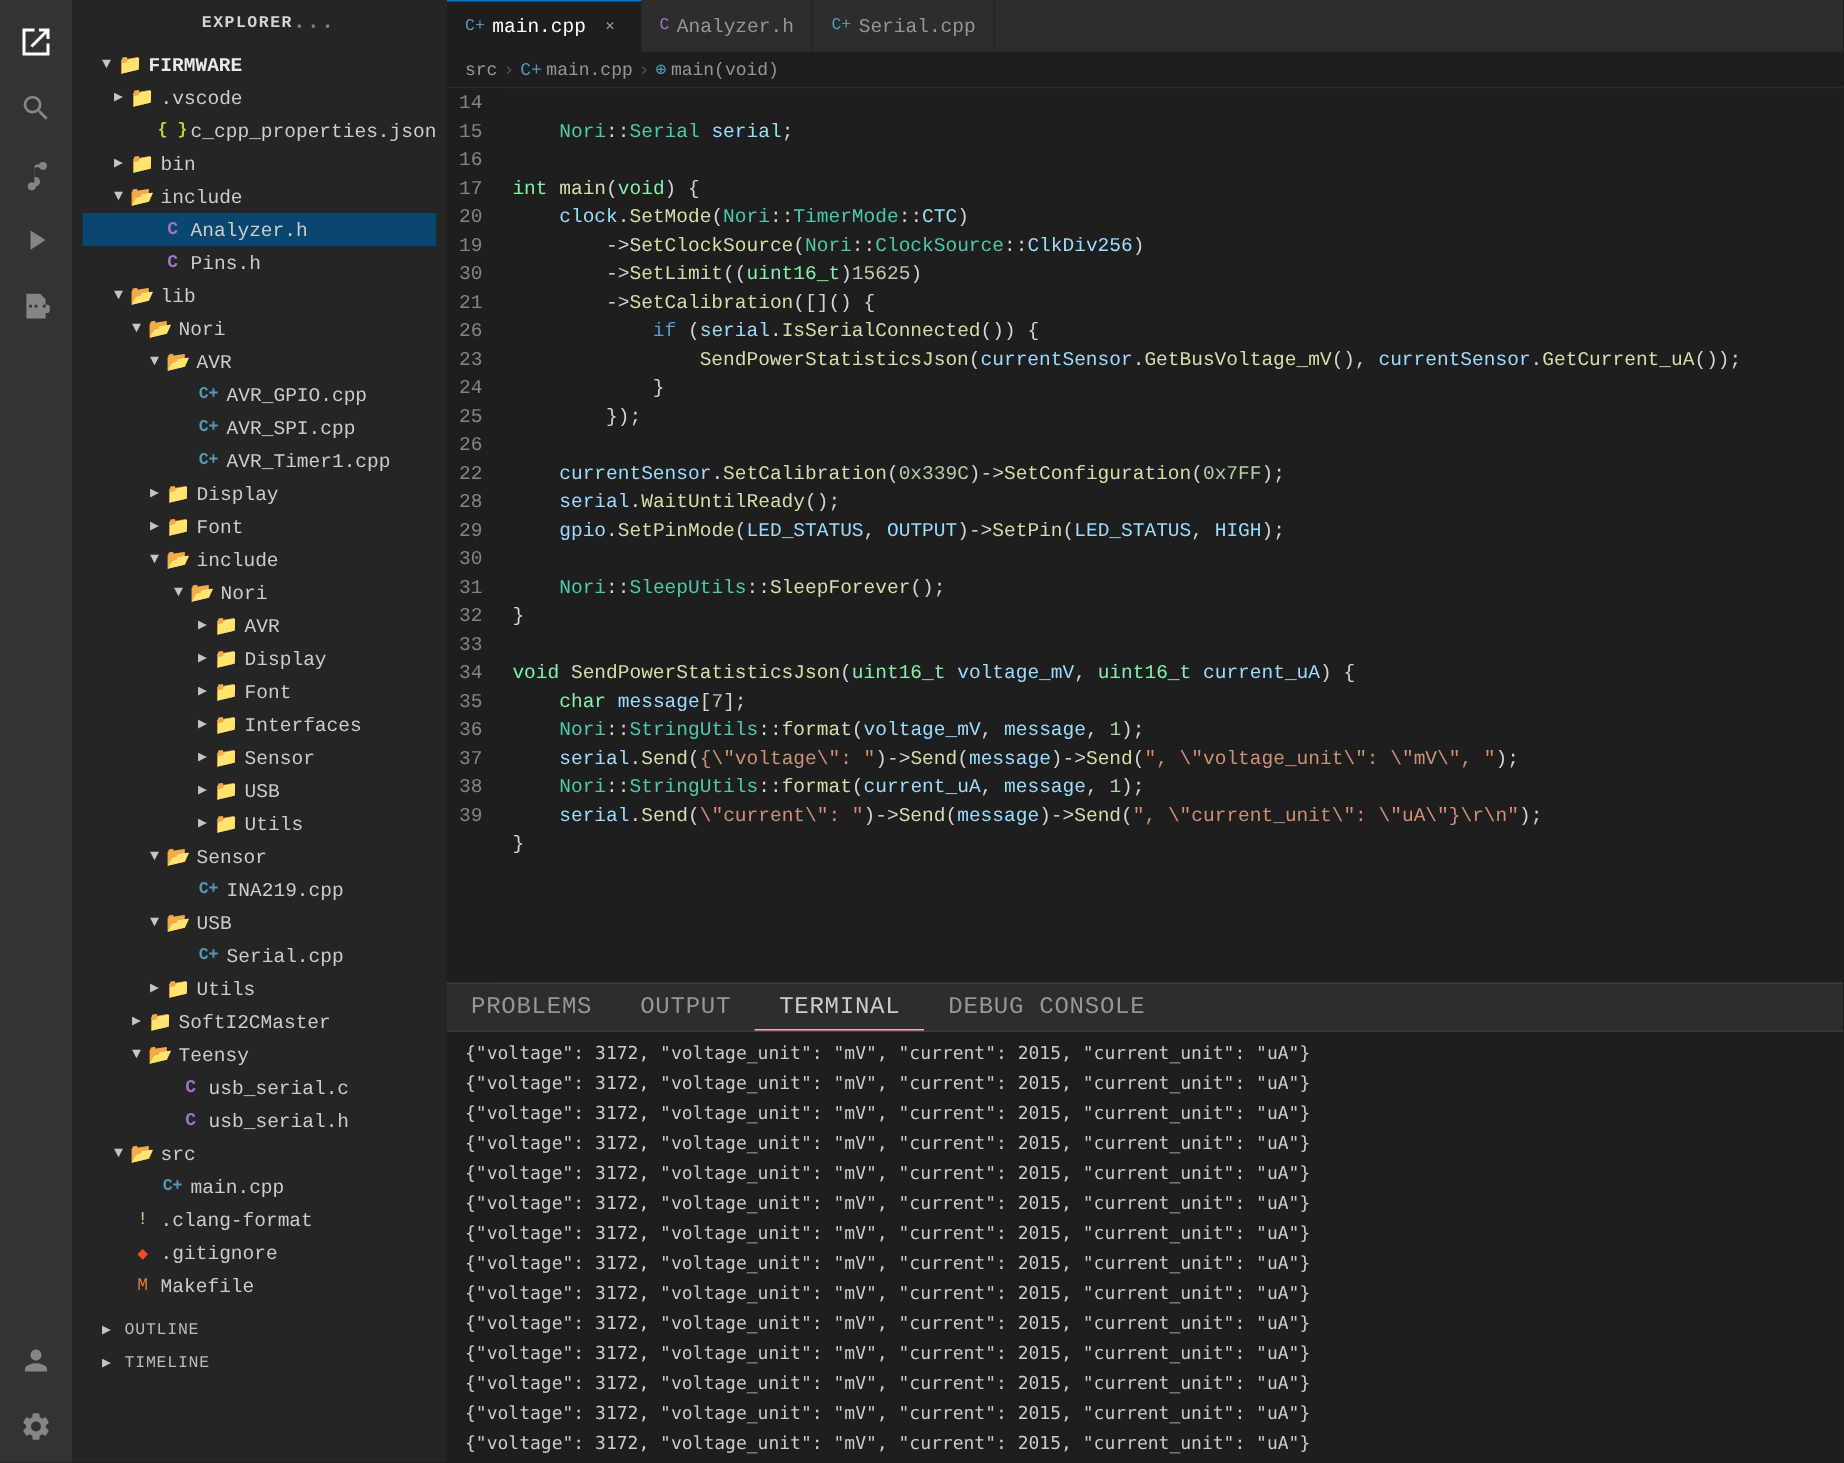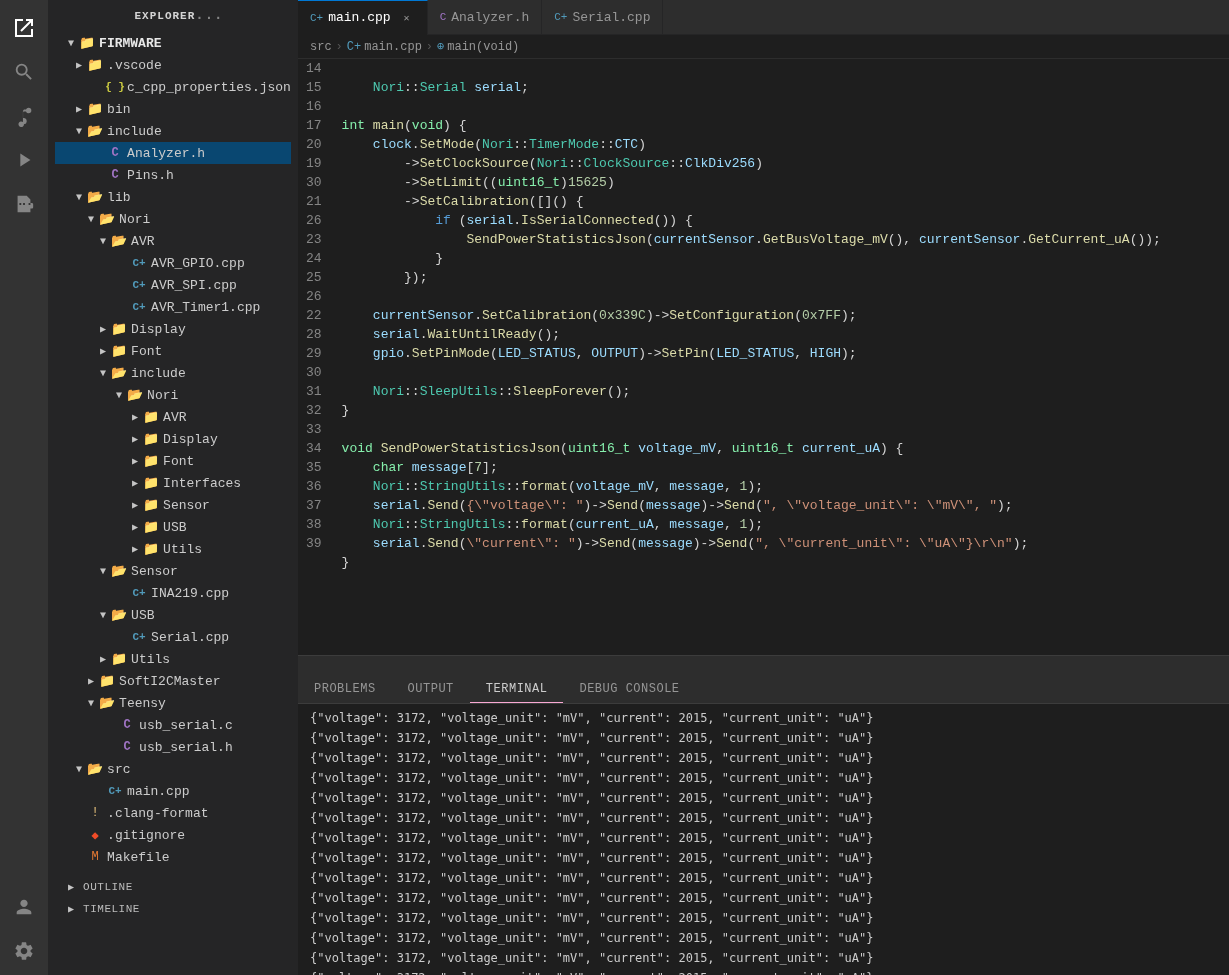--- a/index.html
+++ b/index.html
@@ -92,21 +92,21 @@
     .type { color: #86efac; }
 
     
     .panel {
       height: 320px; border-top: 1px solid #3c3c3c; display: flex; flex-direction: column; background: #1e1e1e; flex-shrink: 0;
     }
     .panel-tabs {
       display: flex; background: #2d2d2d; border-bottom: 1px solid #3c3c3c; flex-shrink: 0;
     }
     .panel-tab {
-      padding: 6px 16px; font-size: 12px; color: #969696; cursor: pointer; text-transform: uppercase; letter-spacing: 0.5px; margin-top: 20px;
+      padding: 6px 16px; font-size: 16px; color: #969696; cursor: pointer; text-transform: uppercase; letter-spacing: 0.5px;
     }
     .panel-tab.active { color: #cccccc; border-bottom: 1px solid #f9a8d4; }
     .panel-content {
       flex: 1; overflow-y: auto; padding: 4px 0; font-size: 12px; color: #cccccc;
     }
     .panel-content::-webkit-scrollbar { width: 6px; }
     .panel-content::-webkit-scrollbar-thumb { background: #424242; }
     .terminal-line {
       padding: 1px 12px; line-height: 18px; font-family: 'Consolas', monospace; color: #cccccc;
     }

